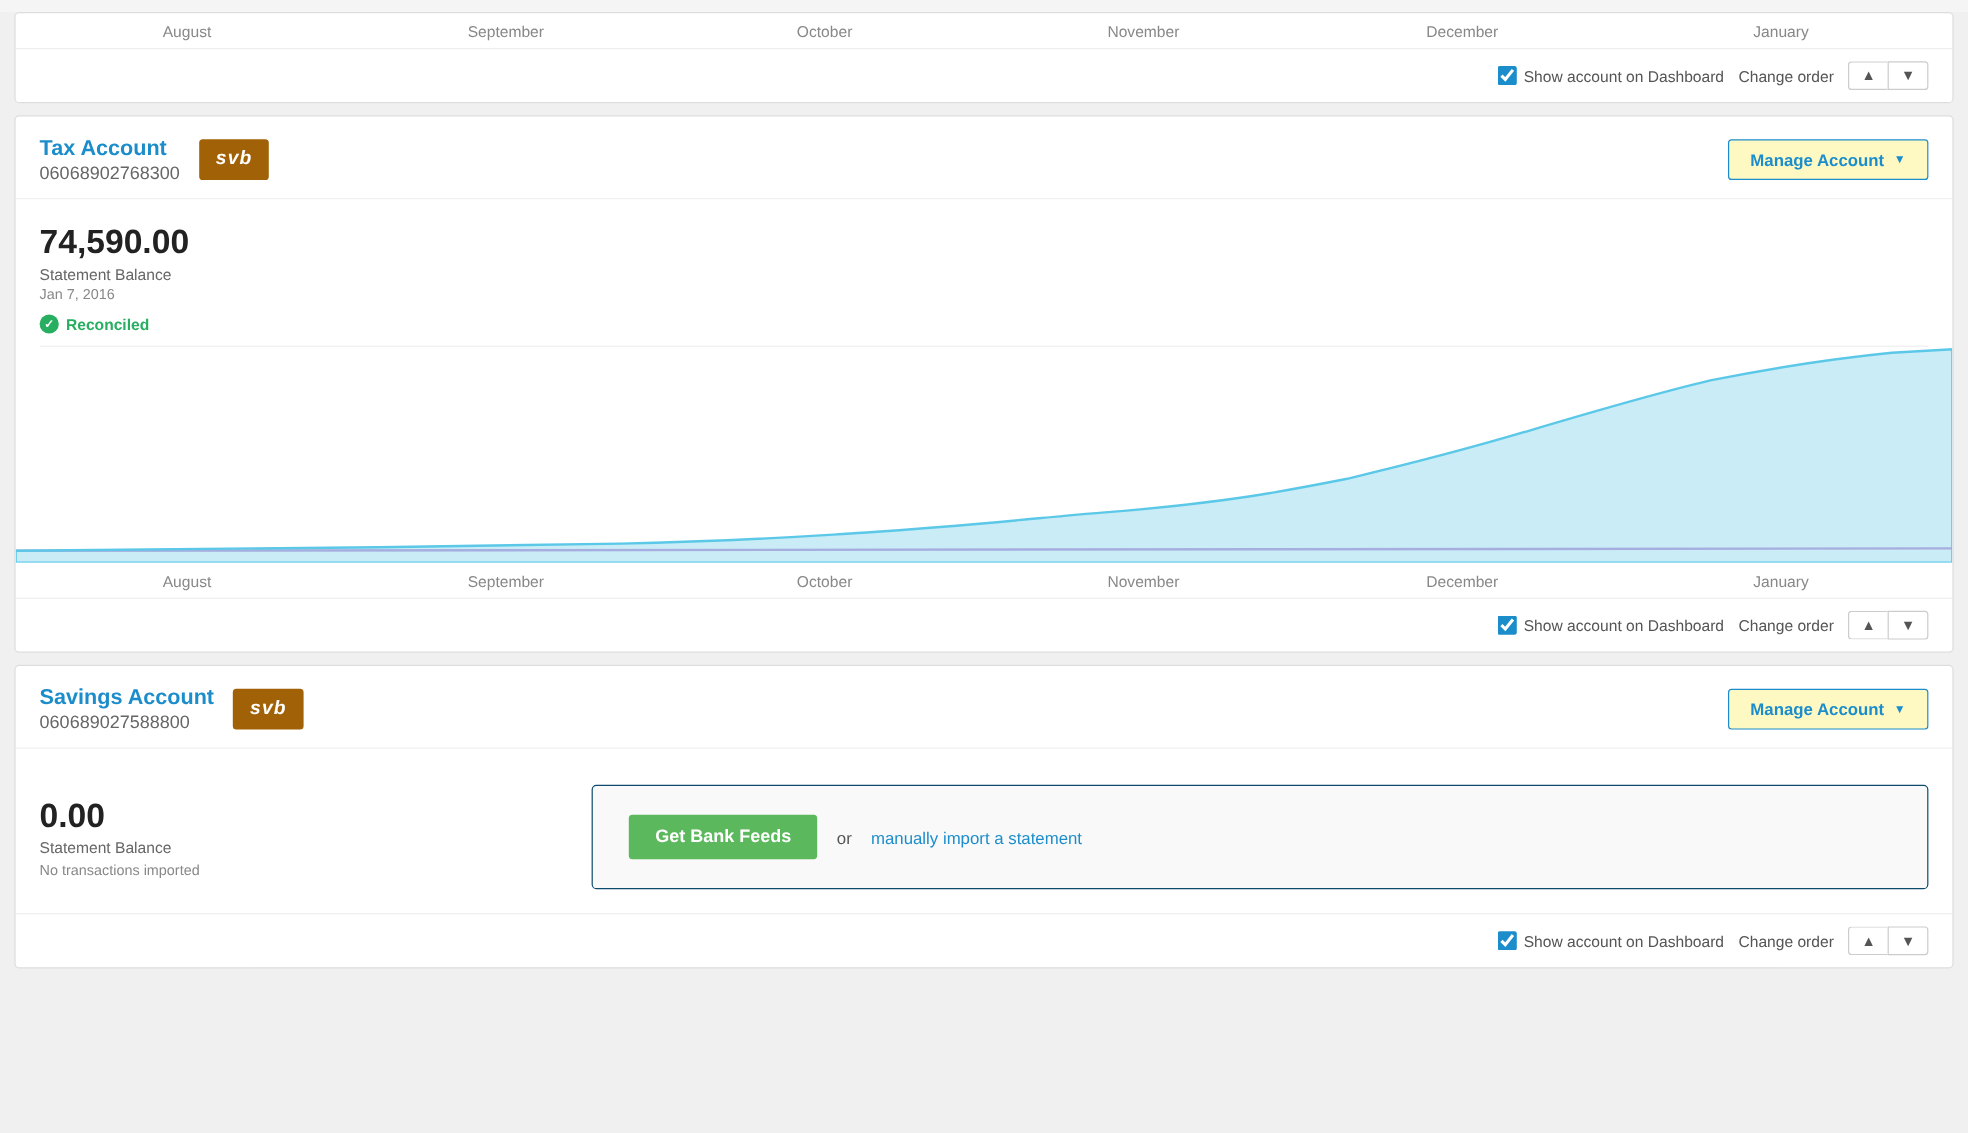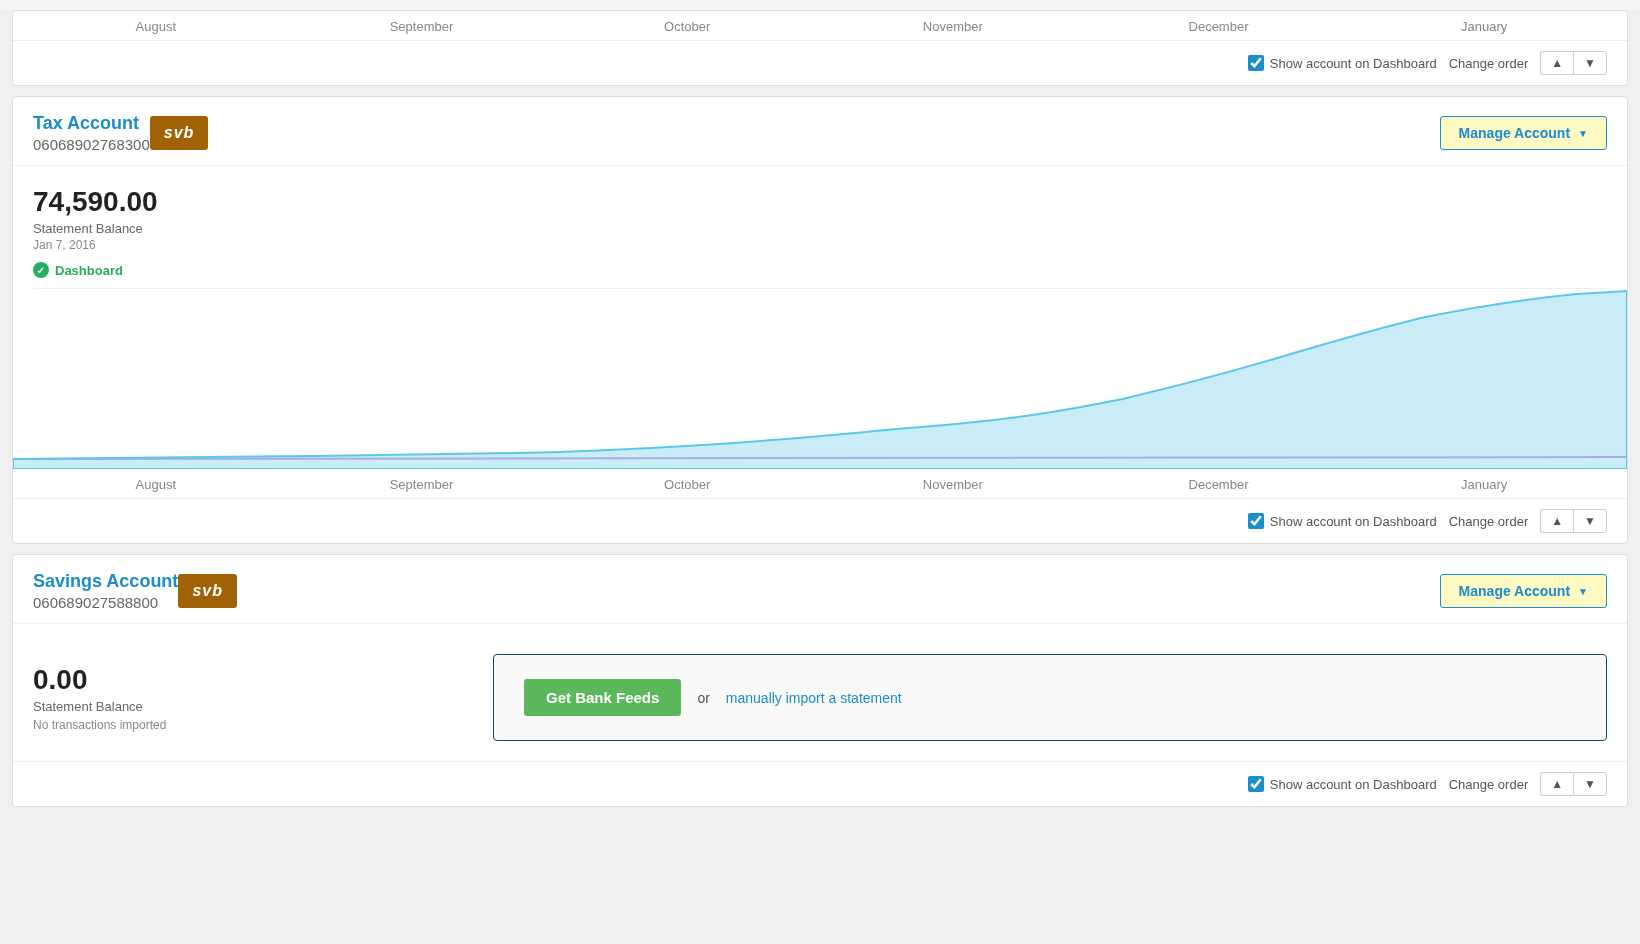--- a/index.html
+++ b/index.html
@@ -83,21 +83,21 @@
       display: flex;
       align-items: center;
       justify-content: space-between;
       padding: 16px 20px 12px 20px;
       border-bottom: 1px solid #f0f0f0;
     }
 
     .account-info {
       display: flex;
       align-items: center;
-      gap: 0;
+      gap: 16px;
       justify-content: center;
     }
 
     .account-name-block {}
 
     .account-name {
       color: #1c8dcb;
       font-size: 18px;
       font-weight: 600;
     }
@@ -314,21 +314,21 @@
         <span class="chevron-down">▼</span>
       </button>
     </div>
 
     <div class="account-body">
       <div class="balance-amount">74,590.00</div>
       <div class="balance-label">Statement Balance</div>
       <div class="balance-date">Jan 7, 2016</div>
       <div class="reconciled-badge">
         <div class="reconciled-icon">✓</div>
-        <span>Dashboard</span>
+        <span>Reconciled</span>
       </div>
     </div>
 
     <div class="chart-area">
       <svg class="chart-svg" viewBox="0 0 1600 180" preserveAspectRatio="none">
 
         <polyline points="0,170 1600,168" fill="none" stroke="#c9a0dc" stroke-width="2"></polyline>
 
         <path d="M0,170 C100,169 200,168 300,167 C400,166 450,165 500,164 C600,162 650,158 700,155 C800,148 850,142 900,138 C1000,130 1050,120 1100,110 C1150,98 1200,85 1250,70 C1300,55 1350,40 1400,28 C1450,18 1500,10 1550,5 L1600,2 L1600,180 L0,180 Z" fill="rgba(100,200,230,0.35)" stroke="#5bc8e8" stroke-width="2"></path>
       </svg>

